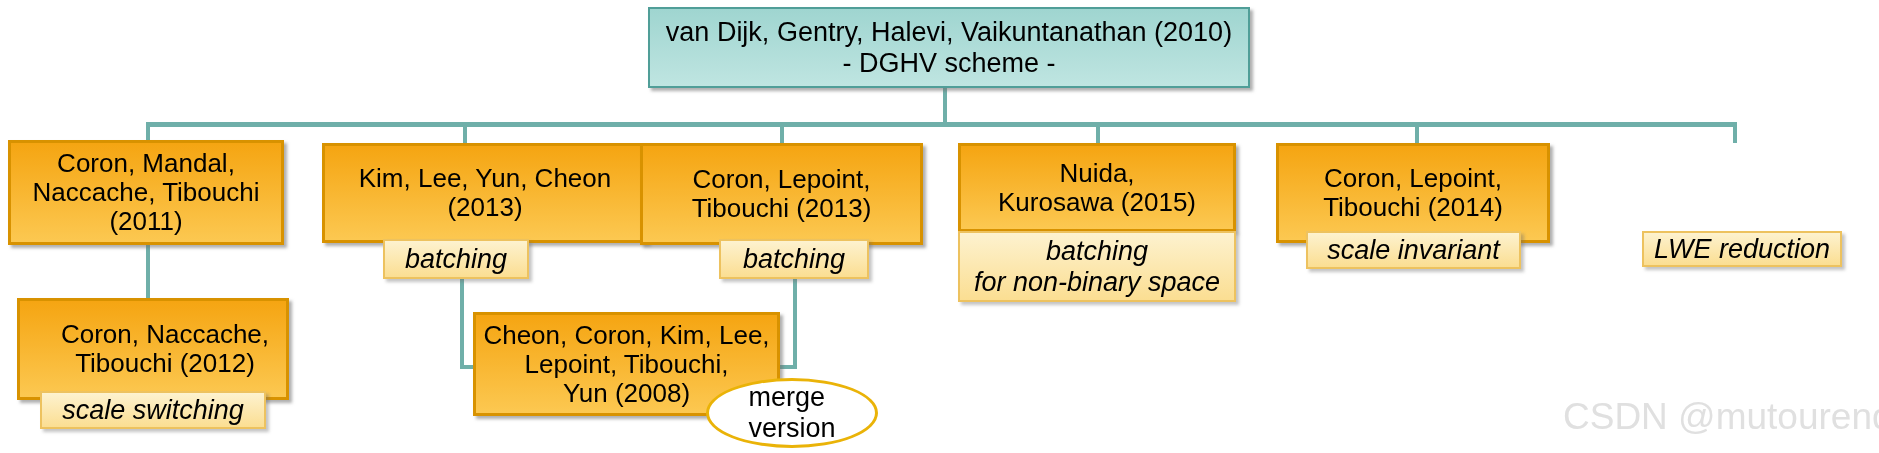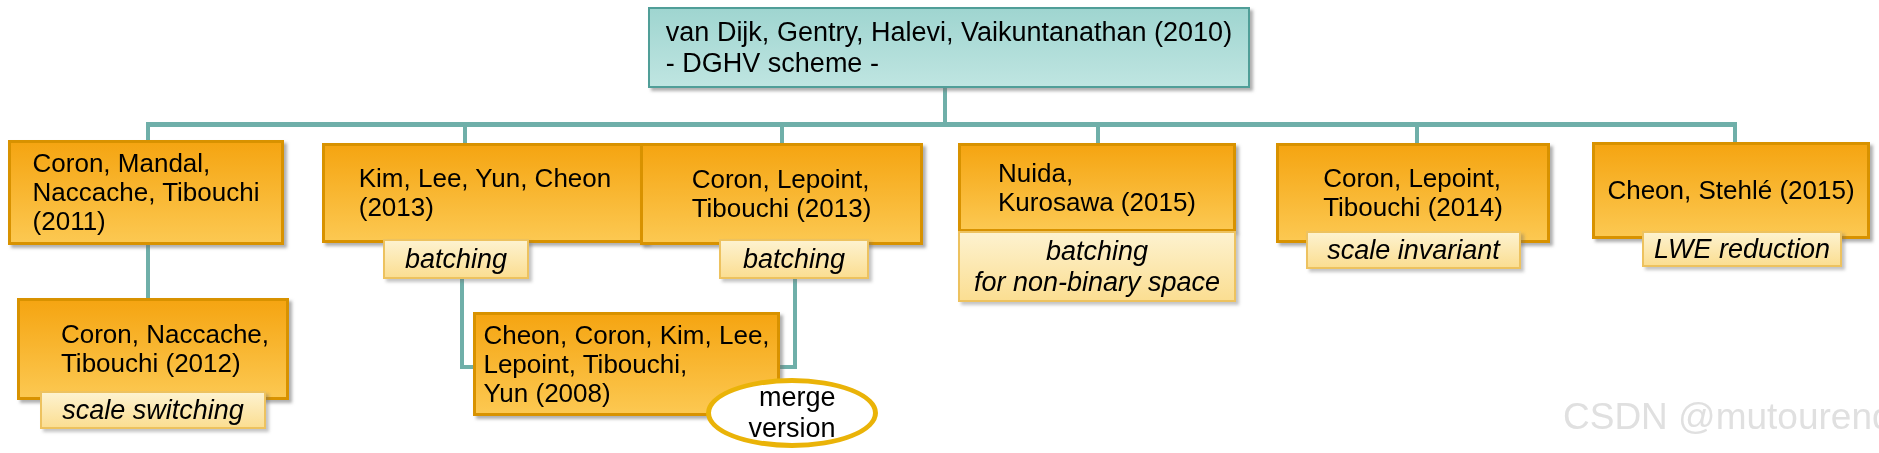--- a/index.html
+++ b/index.html
@@ -16,20 +16,21 @@
   .line {
     position: absolute;
     background: #6FAFA9;
     z-index: 1;
   }
   .node {
     position: absolute;
     display: flex;
     align-items: center;
     justify-content: center;
+    text-align: center;
     background: linear-gradient(180deg, #F5A512 0%, #FCC851 100%);
     border: 3px solid #D89200;
     box-shadow: 3px 3px 3px rgba(110,110,110,0.55);
     font-size: 26px;
     line-height: 29px;
     z-index: 2;
   }
   .root-node {
     background: linear-gradient(180deg, #9FD5D0 0%, #BFE5E1 100%);
     border: 2px solid #509E98;
@@ -46,26 +47,26 @@
     border: 2px solid #EDC25F;
     box-shadow: 3px 3px 3px rgba(110,110,110,0.4);
     font-style: italic;
     font-size: 27px;
     line-height: 31px;
     z-index: 3;
   }
   .ellipse {
     position: absolute;
     background: #ffffff;
-    border: 5px solid #eab308;
+    border: 3px solid #eab308;
     border-radius: 50%;
     display: flex;
     align-items: center;
     justify-content: center;
-    text-align: right;
+    text-align: left;
     font-size: 27px;
     line-height: 31px;
     z-index: 4;
   }
   .txt { white-space: pre-line; }
   .watermark {
     position: absolute;
     left: 1563px;
     top: 396px;
     font-size: 37px;
@@ -148,23 +149,20 @@
   <div class="node" id="b-nk2015">
     <span class="txt">Nuida,
 Kurosawa (2015)</span>
   </div>
 
   <div class="node" id="b-clt2014">
     <span class="txt">Coron, Lepoint,
 Tibouchi (2014)</span>
   </div>
 
-  <div class="node" id="b-cs2015">
-    <span class="txt">Cheon, Stehlé (2015)</span>
-  </div>
 
   <div class="node" id="b2012">
     <span class="txt">Coron, Naccache,
 Tibouchi (2012)</span>
   </div>
 
   <div class="node" id="b-merge">
     <span class="txt">Cheon, Coron, Kim, Lee,
 Lepoint, Tibouchi,
 Yun (2008)</span>

